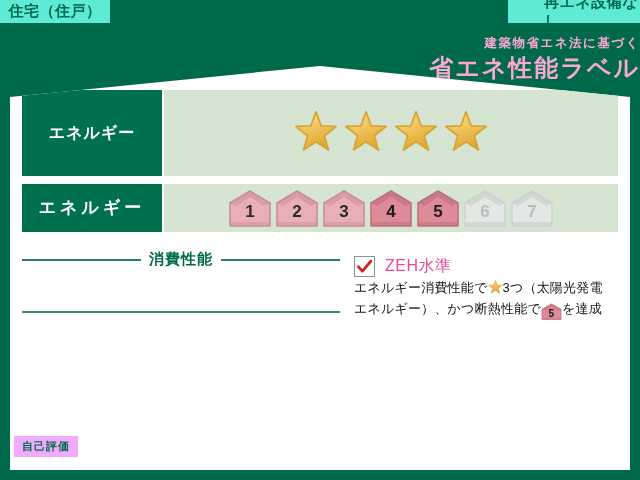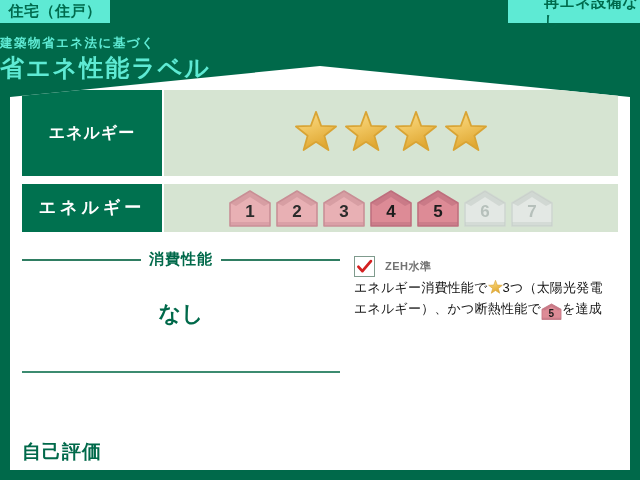--- a/index.html
+++ b/index.html
@@ -24,21 +24,21 @@
     letter-spacing: 0.5px;
     display: flex; align-items: center; justify-content: center;
     height: 23px;
   }
   #tag-left  { left: 0;  width: 110px; }
   #tag-right { right: 0; width: 132px; padding-left: 36px; }
 
   
   #title-block {
     position: absolute; top: 36px; left: 0; width: 640px;
-    text-align: left; color: #5eead4;
+    text-align: right; color: #f9a8d4;
   }
   #title-sub {
     font-size: 12.5px; font-weight: bold; letter-spacing: 1.5px;
     line-height: 1.2;
   }
   #title-main {
     font-size: 24px; font-weight: bold; letter-spacing: 2px;
     line-height: 1.25; margin-top: 2px;
   }
 
@@ -129,21 +129,21 @@
   
   #zeh-head { display: flex; align-items: center; gap: 10px; }
   #zeh-check {
     width: 21px; height: 21px;
     border: 1.5px solid #7f9b8d; background: #ffffff;
     display: flex; align-items: center; justify-content: center;
     flex: 0 0 21px;
   }
   #zeh-check svg { width: 17px; height: 17px; display: block; }
   #zeh-title {
-    color: #737373; font-weight: bold; font-size: 11px; letter-spacing: 0.5px;
+    color: #ec4899; font-weight: normal; font-size: 16px; letter-spacing: 0.5px;
   }
   #zeh-desc {
     color: #141414; font-size: 13px; line-height: 1.65;
     letter-spacing: 0.2px;
   }
   .inline-star { display: inline-block; vertical-align: -3px; width: 15px; height: 15px; }
   .inline-chip {
     display: inline-block; vertical-align: -4px;
     position: relative; width: 21px; height: 17px;
   }
@@ -157,22 +157,22 @@
   
   #footer {
     position: absolute; left: 0; bottom: 0; width: 640px; height: 56px;
     color: #ffffff;
   }
   #footer-left {
     position: absolute; left: 14px; top: 12px;
     display: flex; align-items: center; gap: 8px;
   }
   #self-eval {
-    background: #ffffff; color: #00694a;
-    font-weight: bold; font-size: 19px; letter-spacing: 1px;
+    background: #f0abfc; color: #00694a;
+    font-weight: bold; font-size: 11px; letter-spacing: 1px;
     padding: 3px 8px;
     font-family: Liberation Serif, serif;
   }
   #address { font-size: 11px; letter-spacing: 0.2px; }
   #footer-right {
     position: absolute; right: 14px; top: 8px;
     text-align: right;
   }
   #eval-date { font-size: 13px; font-weight: bold; letter-spacing: 0.5px; }
   #eval-id   { font-size: 9.5px; margin-top: 3px; letter-spacing: 0.3px; }
@@ -308,21 +308,20 @@
       </div>
 
       <div id="lower">
 
         <div id="lower-left">
           <div id="cost-head">
             <span class="rule"></span>
             <span class="ttl">消費性能</span>
             <span class="rule"></span>
           </div>
-          <div id="cost-value">なし</div>
           <div id="cost-rule-bottom"></div>
         </div>
 
         <div id="lower-right">
           <div id="zeh-head">
             <span id="zeh-check">
               <svg viewBox="0 0 24 24">
                 <path d="M3.5 12.5 L9 18.5 L21 4.5" fill="none" stroke="#d32020" stroke-width="4" stroke-linecap="round" stroke-linejoin="round"></path>
               </svg>
             </span>

